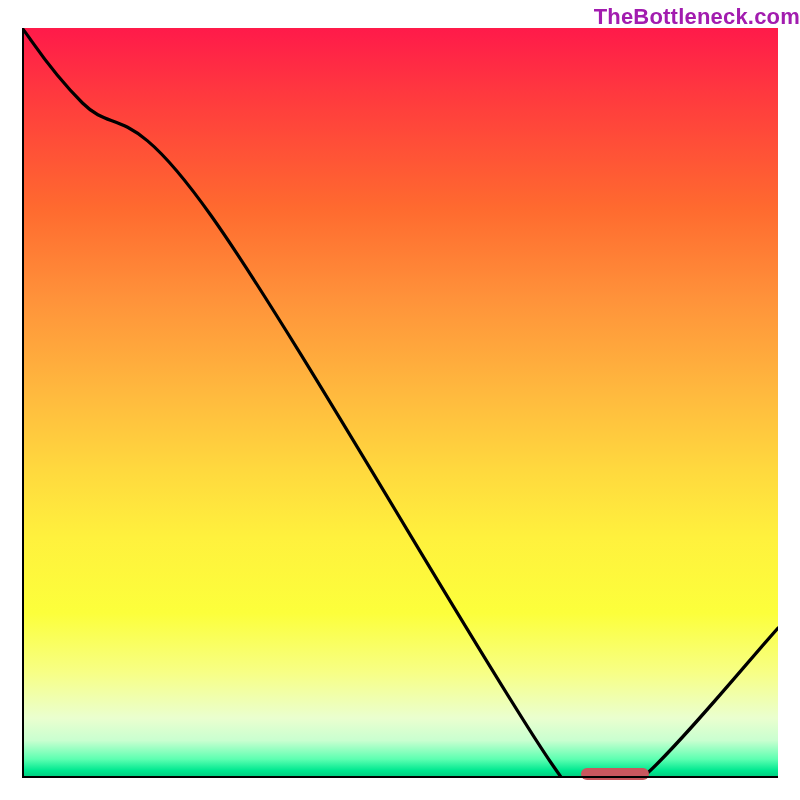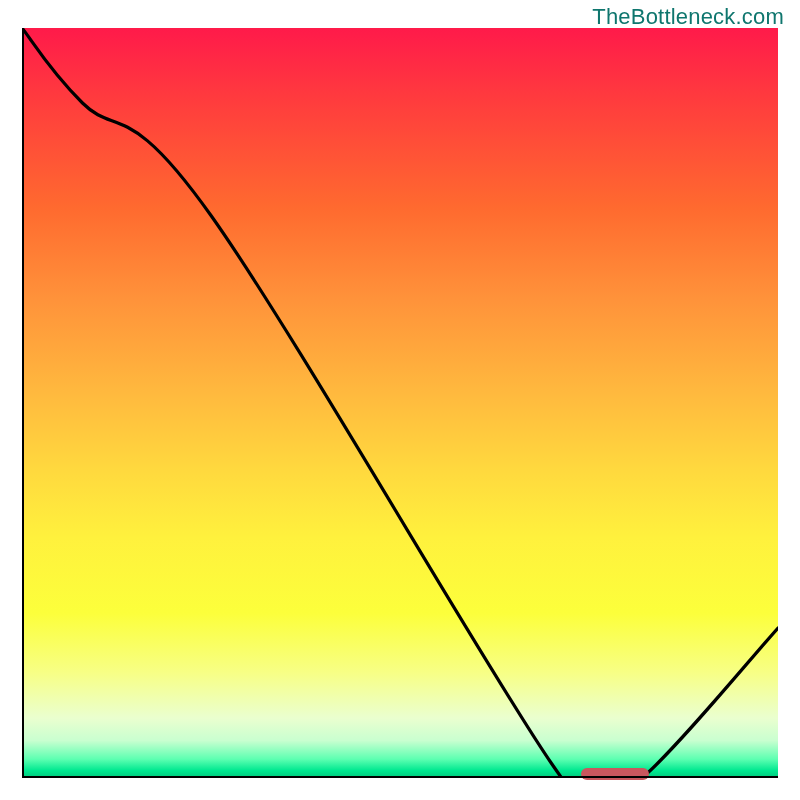--- a/index.html
+++ b/index.html
@@ -12,24 +12,24 @@
     font-family: Arial, Helvetica, sans-serif;
   }
   .container {
     position: relative;
     width: 800px;
     height: 800px;
   }
   .watermark {
     position: absolute;
     top: 4px;
-    right: 16px;
+    right: 0;
     font-size: 22px;
-    font-weight: 400;
-    color: #0f766e;
+    font-weight: 700;
+    color: #a21caf;
     letter-spacing: 0.2px;
     z-index: 10;
   }
   .plot-area {
     position: absolute;
     left: 22px;
     top: 28px;
     width: 756px;
     height: 750px;
   }

